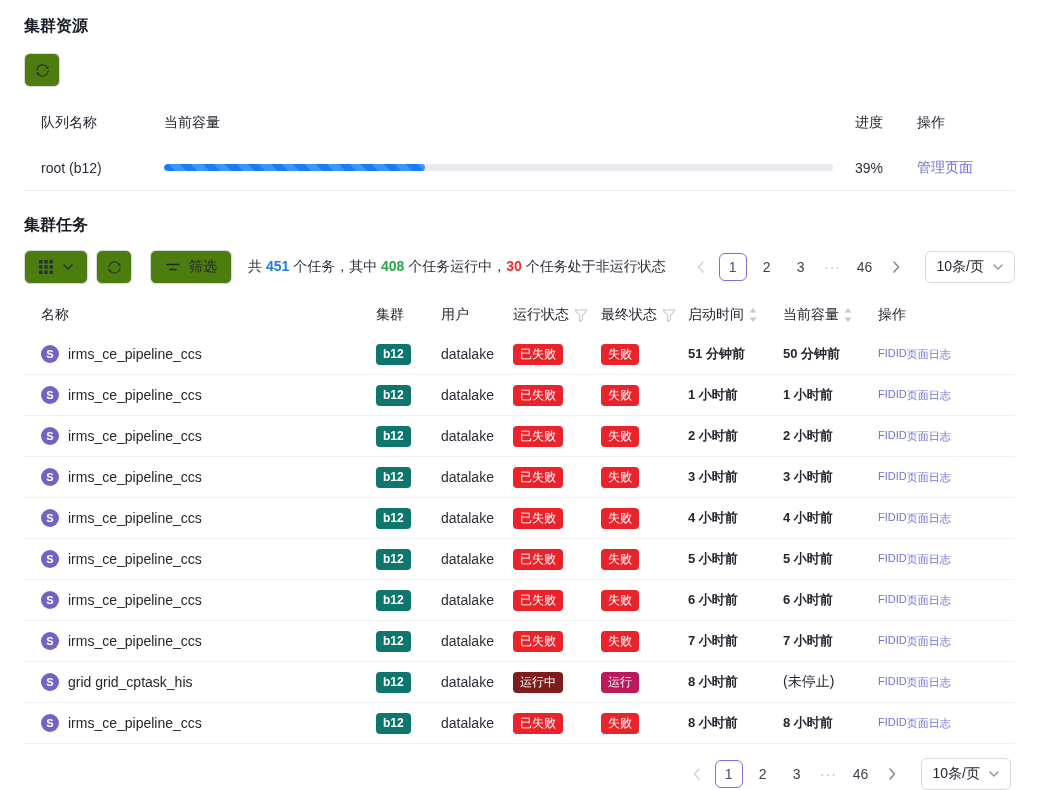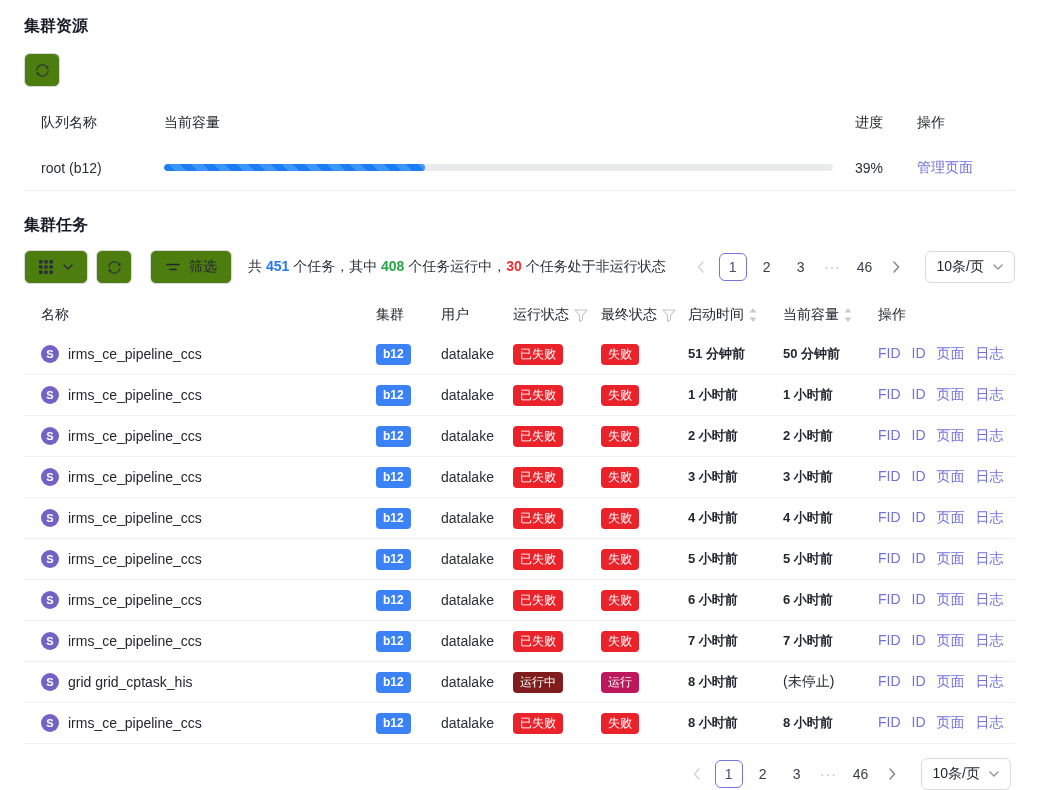--- a/index.html
+++ b/index.html
@@ -56,27 +56,27 @@
   .t2 { margin-top:12px; }
   .t2-head, .t2-row { display:grid; grid-template-columns:335px 65px 72px 88px 87px 95px 95px 1fr;
                       align-items:center; padding-left:17px; }
   .t2-head { height:38px; color:#23262f; font-weight:500; }
   .head-ic { display:flex; align-items:center; gap:5px; }
   .t2-row { height:41px; border-bottom:1px solid #f0f1f3; }
   .name-cell { display:flex; align-items:center; gap:9px; color:#26262b; }
   .avatar { width:18px; height:18px; border-radius:50%; background:#7163c5; color:#fff; font-size:11px;
             font-weight:600; display:flex; align-items:center; justify-content:center; flex:0 0 18px; }
   .badge { display:inline-block; padding:2px 7px; border-radius:4px; color:#fff; font-size:12px; line-height:17px; }
-  .badge-cluster { background:#3b82f6; font-weight:600; }
+  .badge-cluster { background:#0f766e; font-weight:600; }
   .badge[data-status="failed"] { background:#ea232b; }
   .badge[data-status="running"] { background:#7f1d1d; }
   .badge[data-status="running-final"] { background:#be185d; }
   .time { font-weight:700; font-size:13px; color:#23262f; }
   .time[data-weight="plain"] { font-weight:400; font-size:14px; }
-  .links { display:flex; gap:11px; font-size:14px; }
+  .links { display:flex; font-size:11px; }
 
   .bottom-bar { display:flex; justify-content:flex-end; align-items:center; padding:14px 4px 0 0; }
   svg { display:block; }
 </style>
 </head>
 <body>
 
 <svg width="0" height="0" style="position:absolute">
   <defs>
     <g id="i-sync">

